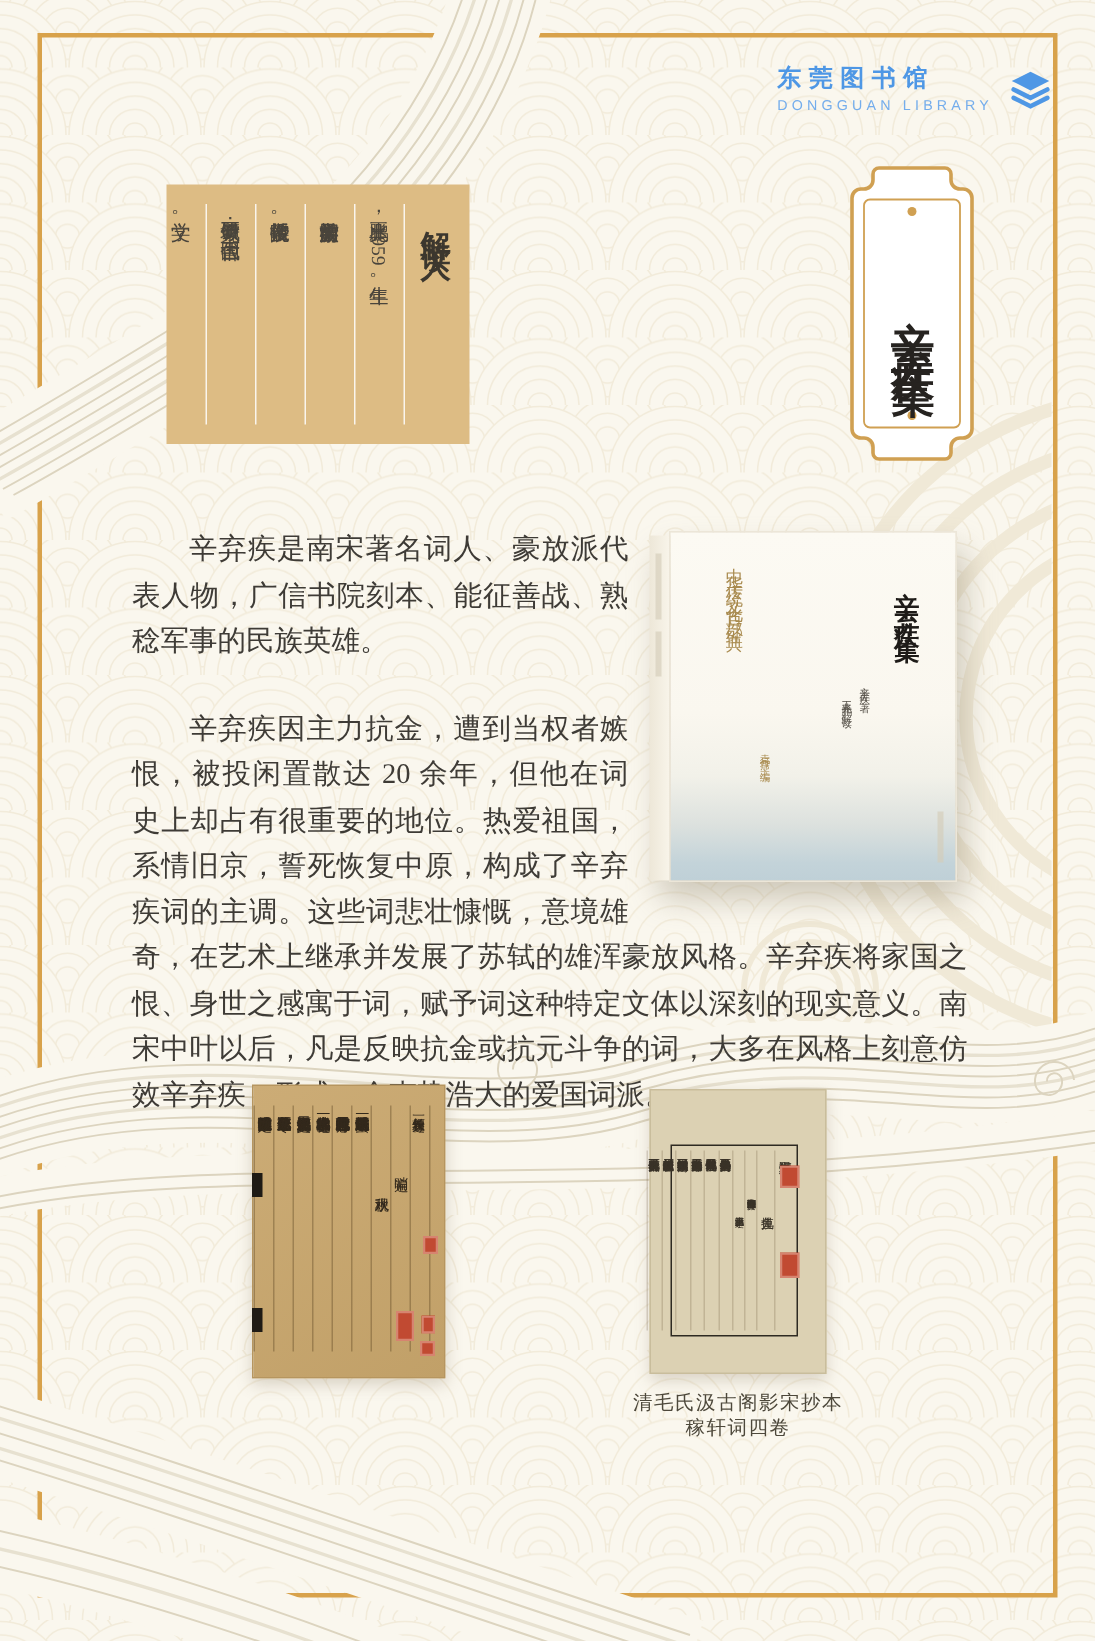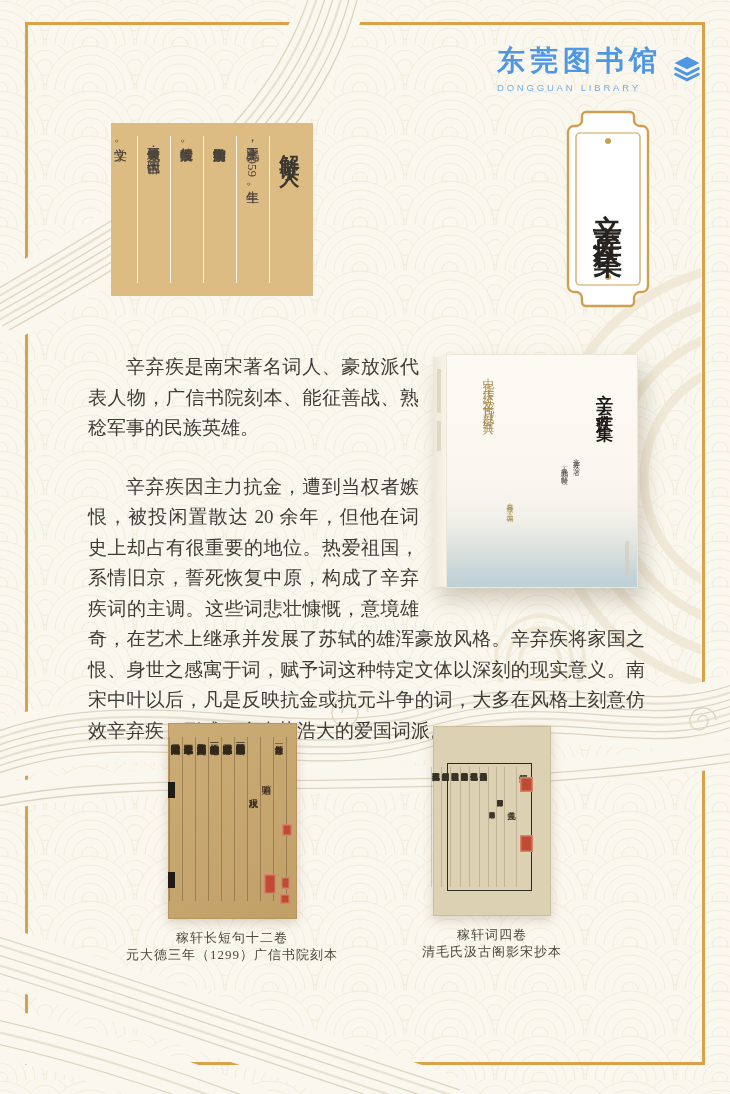--- a/index.html
+++ b/index.html
@@ -15,21 +15,21 @@
   .frame{position:absolute;left:25px;top:22px;right:25px;bottom:29px;
          border:3px solid #D8A24B;z-index:1;pointer-events:none;}
   .decor{position:absolute;inset:0;z-index:2;pointer-events:none;}
   .content{position:absolute;inset:0;z-index:3;}
   .wline{fill:none;stroke:#DCD4BF;stroke-width:1.3px;}
   .wline2{fill:none;stroke:#E7E1D0;stroke-width:2.2px;}
   .wmask{fill:none;stroke:#FAF7EE;}
   .ring{fill:none;stroke:#F0E9D7;}
   
   .logo{position:absolute;right:28px;top:42px;display:flex;align-items:center;gap:10px;}
-  .logo-cn{font-family:"Liberation Sans", sans-serif;font-weight:700;font-size:28px;
+  .logo-cn{font-family:"Liberation Sans", sans-serif;font-weight:700;font-size:16px;
            letter-spacing:5px;color:#4E97E5;white-space:nowrap;}
   .logo-en{font-family:"Liberation Sans", sans-serif;font-size:9.5px;letter-spacing:2.8px;
            color:#74ADEC;margin-top:2px;white-space:nowrap;}
   
   .interpreter{position:absolute;left:111px;top:123px;width:202px;height:173px;
                background:#DDBC84;box-sizing:border-box;padding:13px 14px;}
   .int-cols{display:flex;flex-direction:row-reverse;height:100%;justify-content:flex-start;}
   .int-col{writing-mode:vertical-rl;font-size:13px;line-height:15px;color:#4A453C;
            border-right:1px solid rgba(255,255,255,.85);padding:2px 9px 2px 8px;}
   .int-col.title{font-size:20px;font-weight:700;letter-spacing:7px;color:#3C372E;
@@ -287,24 +287,20 @@
             <div class="col">蚕语热定谁同异噫贵贱随时连城才换</div>
           </div>
       </div>
       <div class="tab" style="top:58px;height:16px;"></div>
       <div class="tab" style="top:148px;height:16px;"></div>
       <div class="seal" style="left:113px;top:100px;width:10px;height:12px;"></div>
       <div class="seal" style="left:95px;top:150px;width:12px;height:20px;"></div>
       <div class="seal" style="left:112px;top:153px;width:9px;height:12px;"></div>
       <div class="seal" style="left:111px;top:170px;width:10px;height:10px;"></div>
     </div>
-    <figcaption>
-      <div>稼轩长短句十二卷</div>
-      <div>元大德三年（1299）广信书院刻本</div>
-    </figcaption>
   </figure>
 
   <figure class="figure fig2">
     <div class="ms ms2">
       <div class="frame2">
         <div class="cols">
           <div class="hcols">
 
           <div class="col">稼轩词甲集</div>
               <div class="col">摸鱼儿</div>
@@ -319,18 +315,18 @@
               <div class="col">画檐蛛网尽日惹飞絮长门事准拟佳期</div>
               <div class="col">又误蛾眉曾有人妒千金纵买相如赋脉</div>
               <div class="col">脉此情谁诉君莫舞君不见玉环飞燕皆</div>
             </div>
         </div>
       </div>
       <div class="seal" style="left:86px;top:50px;width:13px;height:15px;"></div>
       <div class="seal" style="left:86px;top:108px;width:13px;height:17px;"></div>
     </div>
     <figcaption>
+      <div>清毛氏汲古阁影宋抄本</div>
       <div>稼轩词四卷</div>
-      <div>清毛氏汲古阁影宋抄本</div>
     </figcaption>
   </figure>
 
 </div>
 
 </body></html>

